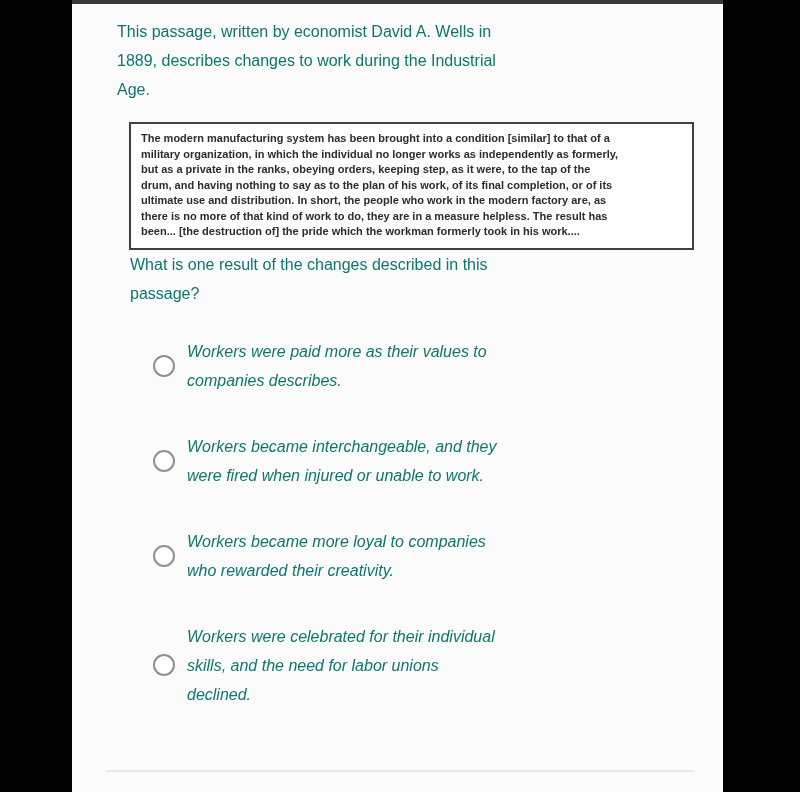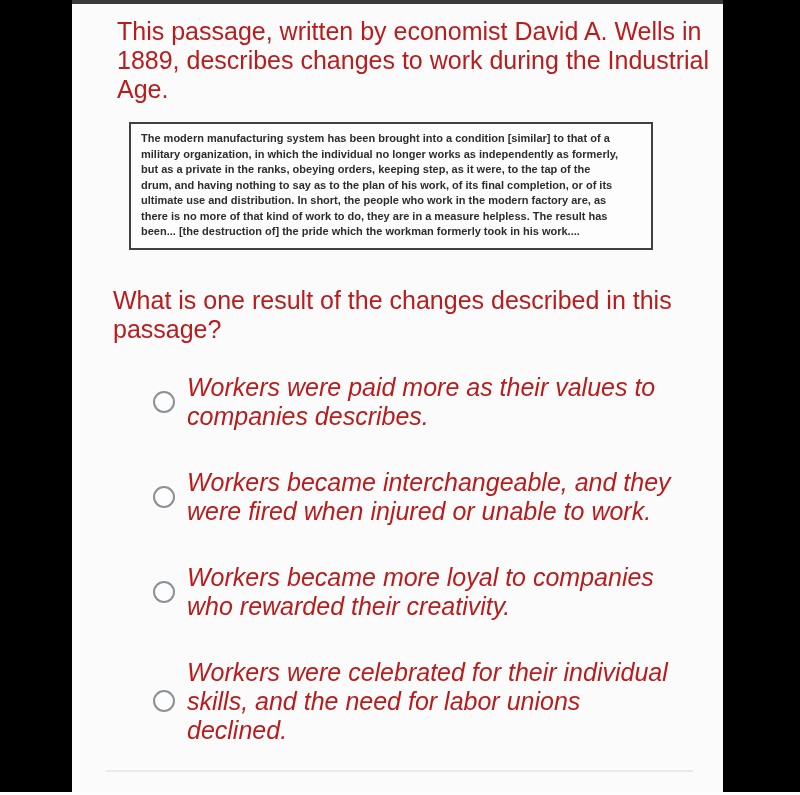--- a/index.html
+++ b/index.html
@@ -36,48 +36,47 @@
     border-top: 4px solid #3a3a3a;
     box-sizing: border-box;
     color: #43484d;
   }
 
   .intro {
     margin: 13px 0 0 0;
     padding-left: 45px;
   }
   .text-line {
-    font-size: 25px;
+    font-size: 16px;
     line-height: 29px;
     height: 29px;
     white-space: nowrap;
-    color: #b91c1c;
+    color: #0f766e;
   }
 
   .passage-box {
     margin: 18px 16px 0 57px;
-    width: 524px;
+    width: 565px;
     box-sizing: border-box;
     border: 2px solid #404040;
     background: #fdfdfd;
     padding: 7px 10px 8px 10px;
   }
   .passage-line {
     font-size: 11px;
     font-weight: 700;
     line-height: 15.5px;
     height: 15.5px;
     white-space: nowrap;
     color: #2d2d2d;
     letter-spacing: 0px;
   }
 
   .question {
-    margin-top: 36px;
-    padding-left: 41px;
+    padding-left: 58px;
   }
 
   .options {
     margin-top: 29px;
   }
   .option {
     display: flex;
     align-items: center;
     padding-left: 81px;
     margin-bottom: 37px;

